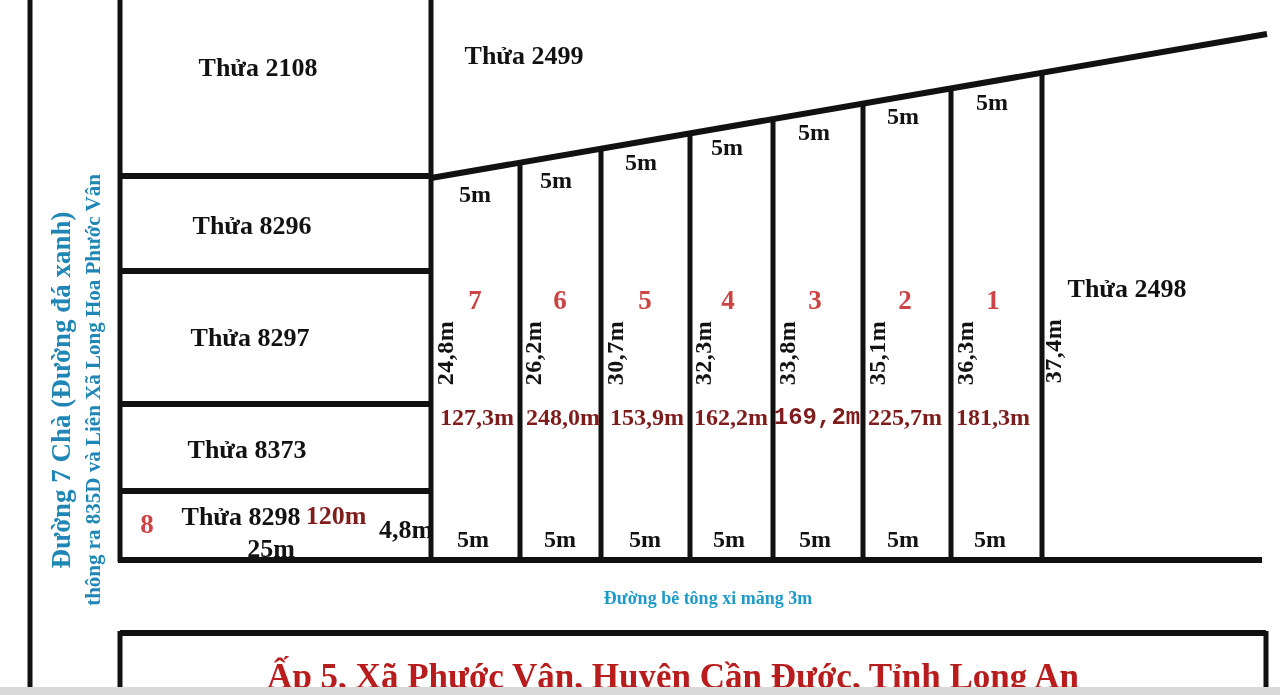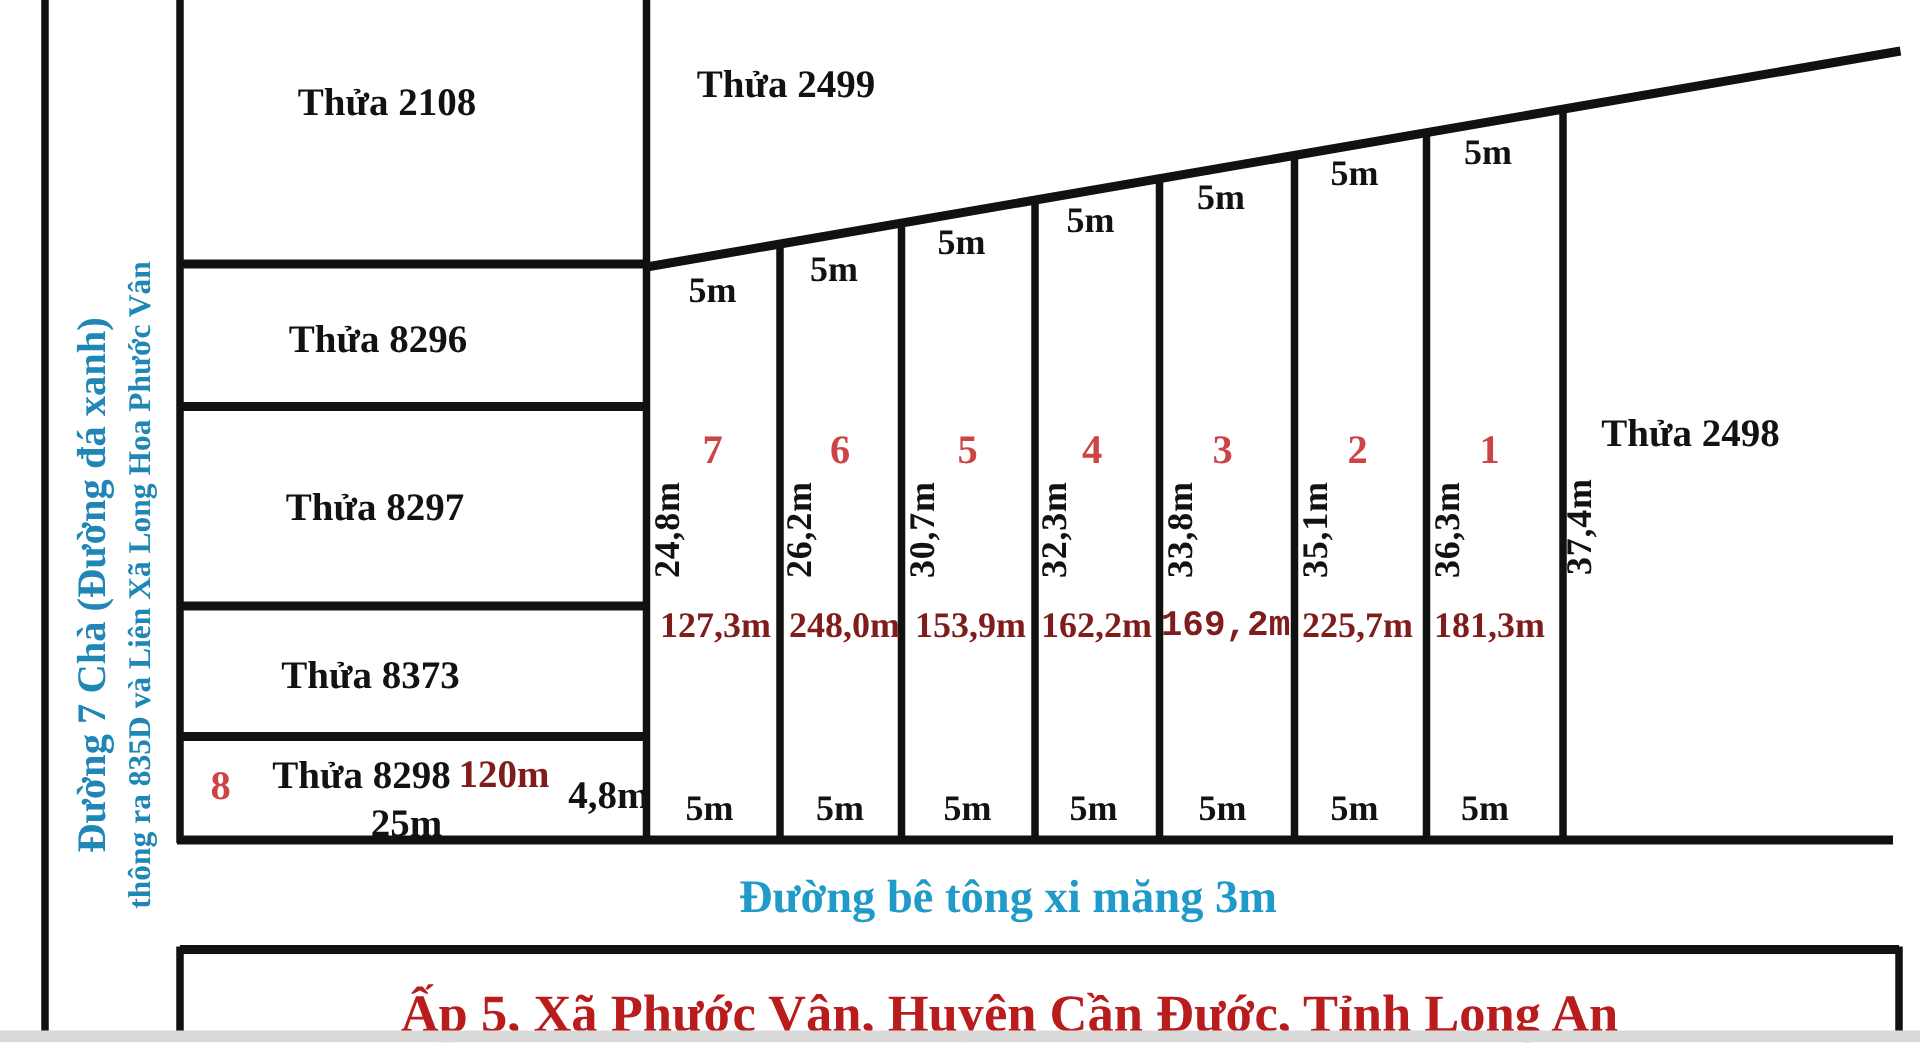--- a/index.html
+++ b/index.html
@@ -11,21 +11,21 @@
   .lbl{
     position:absolute;transform:translate(-50%,-50%);
     white-space:nowrap;font-weight:bold;line-height:1.05;
   }
   .rot{transform:translate(-50%,-50%) rotate(-90deg);}
   .plot-label{font-size:26px;color:#121212;}
   .m-label{font-size:24px;color:#121212;}
   .dim-label{font-size:24px;color:#121212;letter-spacing:0.5px;}
   .num-label{font-size:27px;color:#cc4444;}
   .area-label{font-size:24px;color:#7f1d1d;}
-  .road-bottom{font-size:31px;color:#1f9ac9;}
+  .road-bottom{font-size:18px;color:#1f9ac9;margin-left:36px;}
   .banner-text{font-size:35px;color:#b91c1c;}
   .left-road{
     position:absolute;left:76px;top:390px;text-align:center;color:#1f86b5;
   }
   .left-road .l1{font-size:27px;font-weight:bold;white-space:nowrap;}
   .left-road .l2{font-size:21px;font-weight:bold;white-space:nowrap;margin-top:4px;}
   .bottom-band{
     position:absolute;left:0;top:687px;width:1280px;height:8px;
     background:#d9d9d9;
   }

